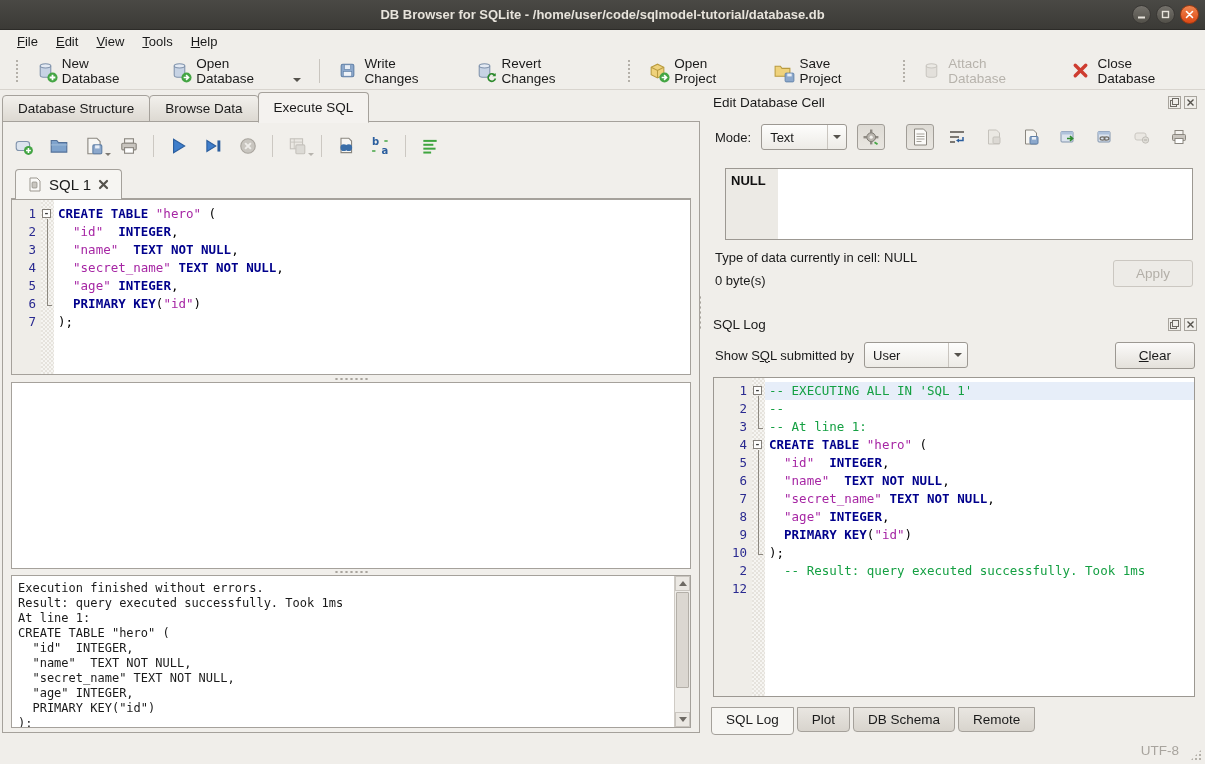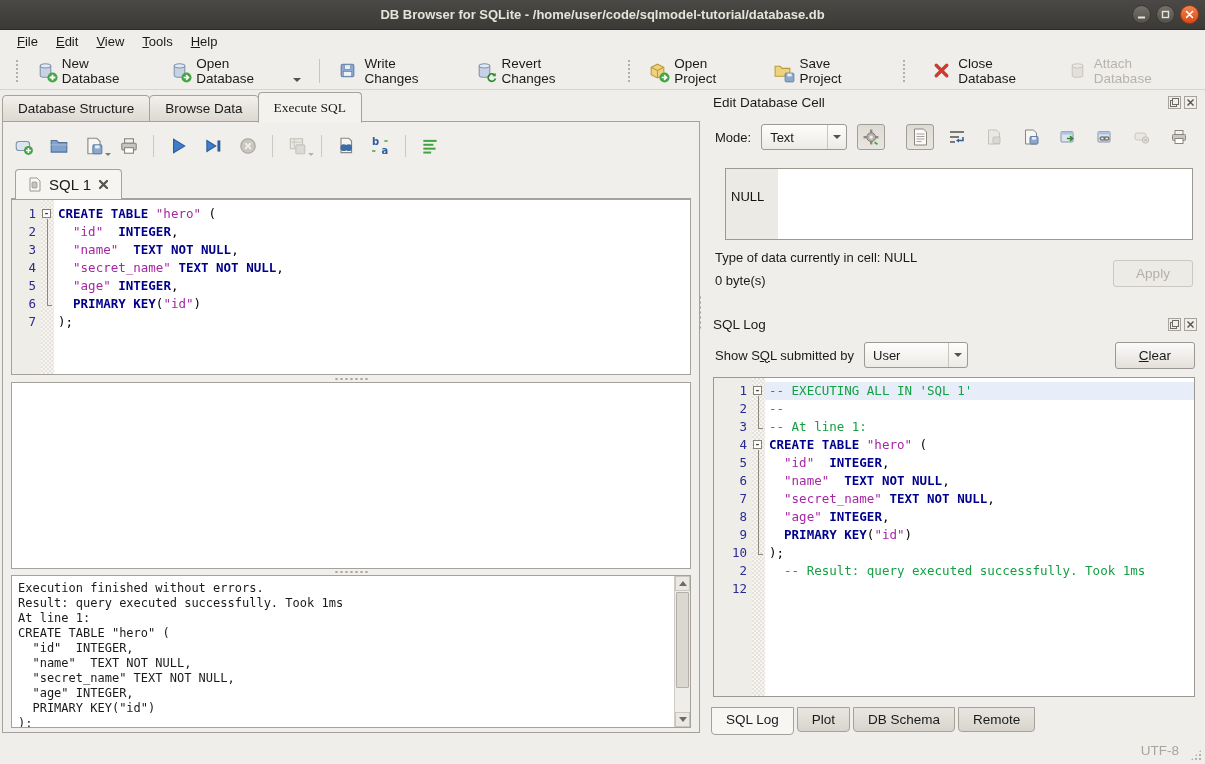--- a/index.html
+++ b/index.html
@@ -39,21 +39,21 @@
   .main { position:absolute; top:90px; left:0; width:1205px; height:647px; }
   .left-pane { position:absolute; left:0; top:0; width:703px; height:647px; }
   .right-pane { position:absolute; left:703px; top:0; width:502px; height:647px; }
   .v-split-grip { position:absolute; left:698px; top:205px; height:34px; width:4px;
     background:radial-gradient(circle,#A8A49D 1px,transparent 1.3px); background-size:4px 5px; background-repeat:repeat-y; }
 
   
   .main-tabs { position:absolute; top:0; left:2px; height:32px; display:flex; align-items:flex-end; z-index:3; }
   .mtab { height:27px; line-height:25px; padding:0 15px; font-size:13.5px;
     background:linear-gradient(#F2F0EC,#DDD9D2); border:1px solid #A5A19B; border-radius:4px 4px 0 0; margin-right:-1px; }
-  .mtab.active { height:31px; line-height:29px; background:#F4F2EF; border-bottom:1px solid #F4F2EF; margin-bottom:-1px; z-index:4;font-family:Liberation Serif, serif; }
+  .mtab.active { height:31px; line-height:29px; background:#F4F2EF; border-bottom:1px solid #F4F2EF; margin-bottom:-1px; z-index:4; }
   .tab-frame { position:absolute; left:2px; right:3px; top:31px; bottom:4px; border:1px solid #A5A19B; background:#F1EFEB; }
 
   
   .sql-toolbar { position:absolute; left:10px; top:8px; height:32px; display:flex; align-items:center; gap:13px; }
   .sbtn { width:22px; height:22px; display:flex; align-items:center; justify-content:center; position:relative; }
   .sbtn .mini-caret { position:absolute; right:-6px; bottom:1px; width:0; height:0;
     border-left:3.5px solid transparent; border-right:3.5px solid transparent; border-top:3.5px solid #7E7A73; }
   .s-sep { width:1px; height:22px; background:#CCC8C2; }
 
   
@@ -119,21 +119,21 @@
   .combo-caret-zone { margin-left:auto; width:19px; height:100%; border-left:1px solid #C9C5BF;
     display:flex; align-items:center; justify-content:center; }
   .caret-down { width:0; height:0; border-left:4px solid transparent; border-right:4px solid transparent; border-top:4px solid #55524C; }
   .icon-btn { width:28px; height:26px; display:flex; align-items:center; justify-content:center; border-radius:3px; }
   .icon-btn.pressed { border:1px solid #A19D97; background:linear-gradient(#DEDBD5,#E9E6E1); }
   .btn { height:27px; padding:0 3px; display:flex; align-items:center; justify-content:center;
     background:linear-gradient(#FBFAF9,#E4E1DB); border:1px solid #9C9892; border-radius:3px; font-size:13.5px; }
   .btn.disabled { background:#EDEBE7; border:1px solid #CBC7C1; color:#B3AFA8; }
   .cell-box { position:absolute; left:22px; right:12px; top:78px; height:72px; background:#fff; border:1px solid #9C9892; }
   .cell-gutter { position:absolute; left:0; top:0; bottom:0; width:52px; background:#ECEAE5; }
-  .cell-value { position:absolute; left:5px; top:20px; font-size:13px; color:#111; z-index:1; }
+  .cell-value { position:absolute; left:5px; top:4px; font-size:13px; color:#111; z-index:1;font-weight:bold; }
   .log-box { position:absolute; left:10px; right:10px; top:287px; height:320px; background:#fff; border:1px solid #9C9892; overflow:hidden; }
 
   
   .dock-tabs { position:absolute; left:8px; top:617px; display:flex; align-items:flex-start; }
   .dtab { height:25px; line-height:24px; padding:0 14px; font-size:13.5px; background:linear-gradient(#E9E6E1,#D8D4CD);
     border:1px solid #A5A19B; border-radius:0 0 4px 4px; margin-right:3px; }
   .dtab.active { height:28px; background:#F7F6F3; }
 
   
   .statusbar { position:absolute; left:0; right:0; top:737px; height:27px; background:#F0EEEA;
@@ -250,36 +250,36 @@
             <path d="M2 5h5l1.5 2H16v7.5H2z" fill="#EFD27C" stroke="#B99B3F"></path>
           </svg>
         <svg class="badge" viewBox="0 0 10 10">
             <rect x="1" y="1" width="8" height="8" rx="1" fill="#8CA8CC" stroke="#5F7FA6" stroke-width="0.8"></rect>
             <rect x="3" y="1.4" width="4" height="2.6" fill="#E8EEF6"></rect>
           </svg>
       </span>
       <span class="tlabel">Save Project</span>
     </div>
     <span class="t-handle" style="margin-left:20px"></span>
+    <div class="tbtn disabled">
+      <span class="ticon" style="opacity:.45">
+        <svg width="19" height="19" viewBox="0 0 18 18">
+            <path d="M4 4.6v8.8c0 1.2 2.2 2 5 2s5-.8 5-2V4.6" fill="#D4D1CB" stroke="#9B978F"></path>
+            <ellipse cx="9" cy="4.6" rx="5" ry="2" fill="#E6E3DD" stroke="#9B978F"></ellipse>
+          </svg>
+      </span>
+      <span class="tlabel">Attach Database</span>
+    </div>
     <div class="tbtn" style="margin-left:10px">
       <span class="ticon">
         <svg width="19" height="19" viewBox="0 0 18 18">
             <path d="M4 4l10 10M14 4L4 14" stroke="#CE3C30" stroke-width="3.2" stroke-linecap="round"></path>
           </svg>
       </span>
       <span class="tlabel">Close Database</span>
-    </div>
-    <div class="tbtn disabled">
-      <span class="ticon" style="opacity:.45">
-        <svg width="19" height="19" viewBox="0 0 18 18">
-            <path d="M4 4.6v8.8c0 1.2 2.2 2 5 2s5-.8 5-2V4.6" fill="#D4D1CB" stroke="#9B978F"></path>
-            <ellipse cx="9" cy="4.6" rx="5" ry="2" fill="#E6E3DD" stroke="#9B978F"></ellipse>
-          </svg>
-      </span>
-      <span class="tlabel">Attach Database</span>
     </div>
   </div>
 
   <div class="main">
 
     <div class="left-pane">
       <div class="main-tabs">
         <div class="mtab">Database Structure</div>
         <div class="mtab">Browse Data</div>
         <div class="mtab active">Execute SQL</div>

